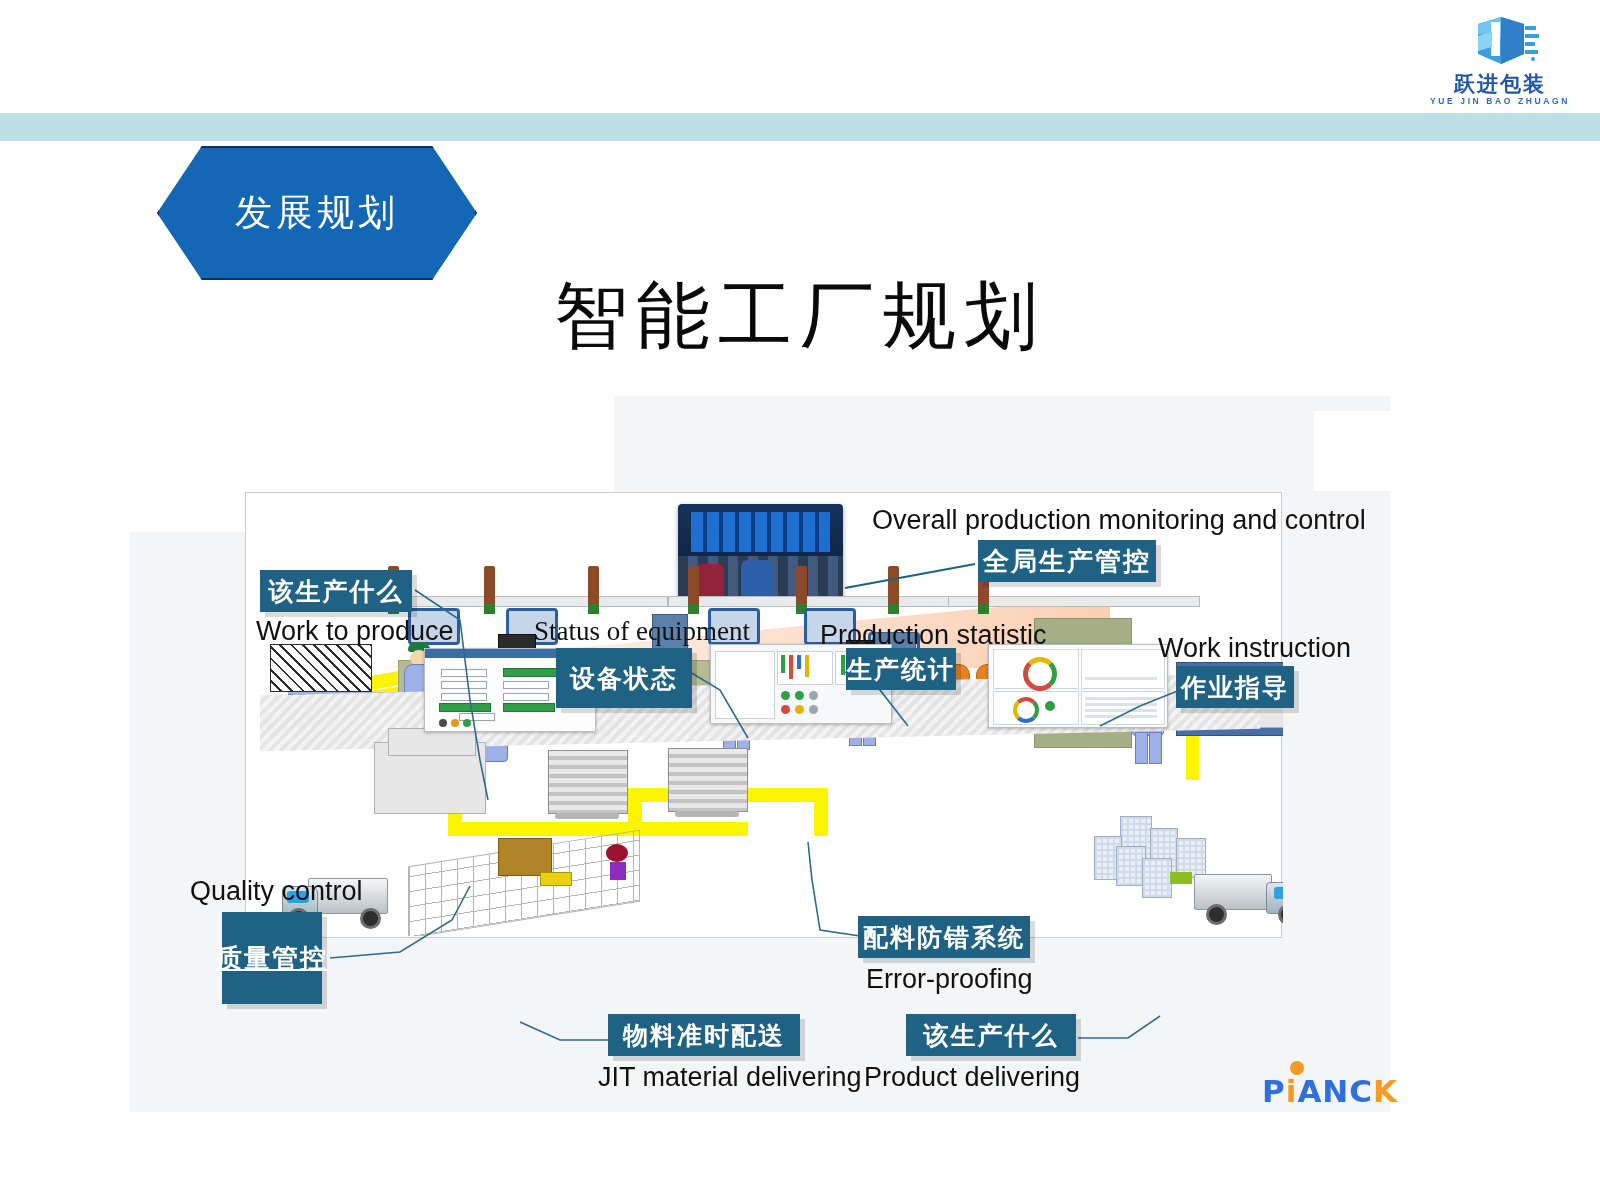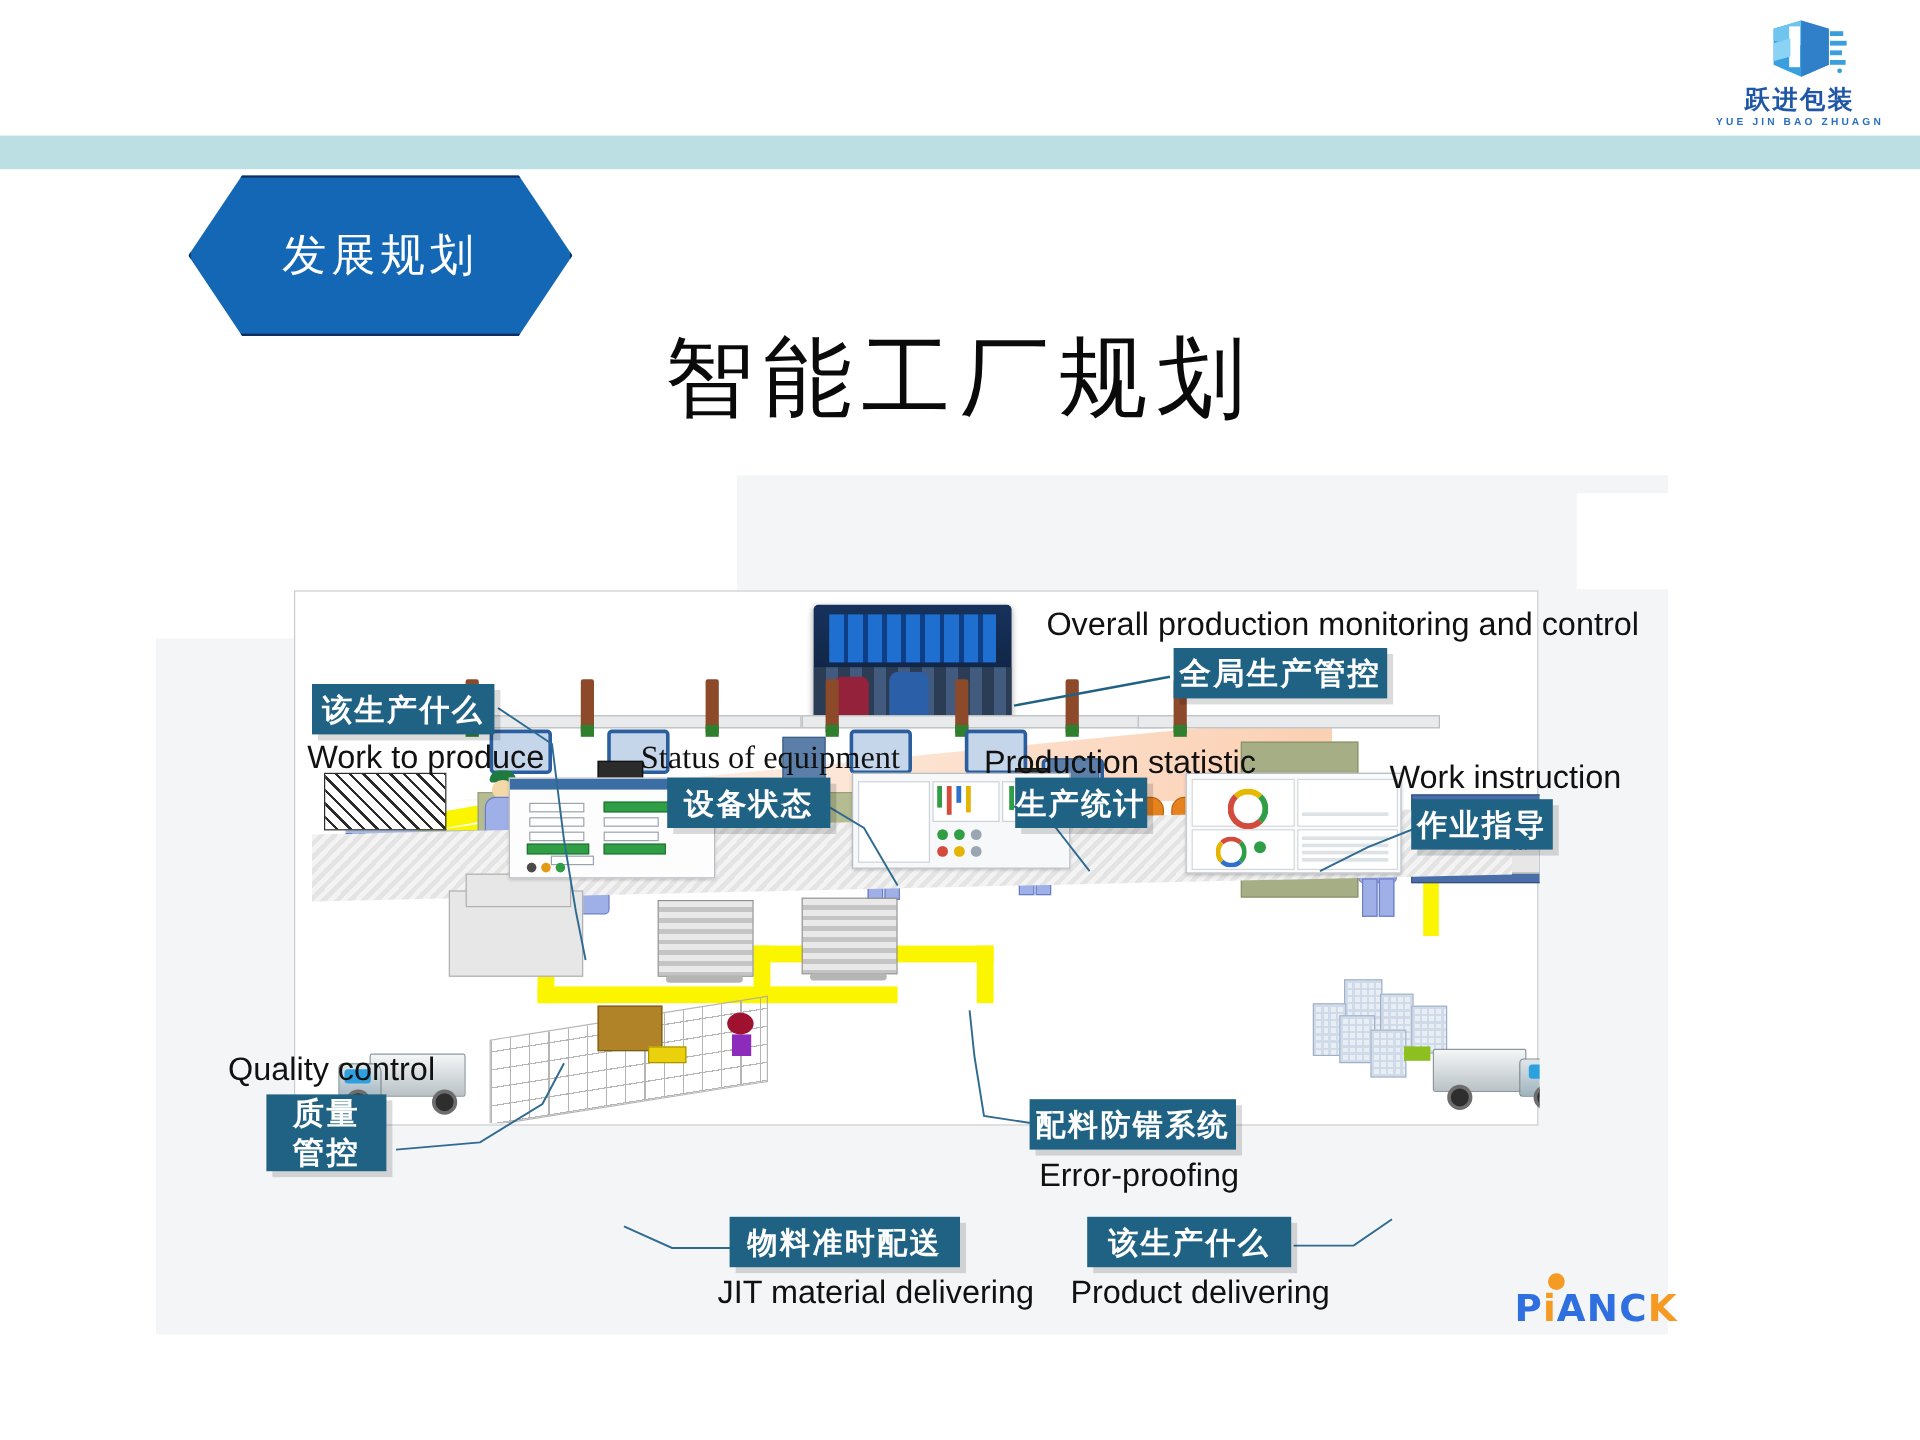--- a/index.html
+++ b/index.html
@@ -471,41 +471,41 @@
     <polyline points="1078,1038 1128,1038 1160,1016" fill="none" stroke="#2f6b91" stroke-width="1.6"></polyline>
   </svg>
 
   <div class="en" style="left:872px;top:505px;">Overall production monitoring and control</div>
   <div class="tag" style="left:978px;top:540px;width:178px;height:42px;font-size:26px;">全局生产管控</div>
 
   <div class="tag" style="left:260px;top:570px;width:152px;height:42px;font-size:25px;">该生产什么</div>
   <div class="en" style="left:256px;top:616px;">Work to produce</div>
 
   <div class="en" style="left:534px;top:616px;font-family:Liberation Serif, serif;">Status of equipment</div>
-  <div class="tag" style="left:556px;top:648px;width:136px;height:42px;font-size:25px;">设备状态</div>
+  <div class="tag" style="left:556px;top:648px;width:136px;height:60px;font-size:25px;">设备状态</div>
 
   <div class="en" style="left:820px;top:620px;">Production statistic</div>
   <div class="tag" style="left:846px;top:648px;width:110px;height:42px;font-size:25px;">生产统计</div>
 
   <div class="en" style="left:1158px;top:633px;">Work instruction</div>
   <div class="tag" style="left:1176px;top:666px;width:118px;height:42px;font-size:25px;">作业指导</div>
 
   <div class="en" style="left:190px;top:876px;">Quality control</div>
-  <div class="tag" style="left:222px;top:912px;width:100px;height:64px;font-size:26px;flex-direction:column;line-height:1.25;">
+  <div class="tag" style="left:222px;top:912px;width:100px;height:92px;font-size:26px;flex-direction:row;line-height:1.25;text-decoration:underline;">
     <span>质量</span>
     <span>管控</span>
   </div>
 
   <div class="tag" style="left:858px;top:916px;width:172px;height:42px;font-size:25px;">配料防错系统</div>
   <div class="en" style="left:866px;top:964px;">Error-proofing</div>
 
   <div class="tag" style="left:608px;top:1014px;width:192px;height:42px;font-size:25px;">物料准时配送</div>
   <div class="en" style="left:598px;top:1062px;">JIT material delivering</div>
 
   <div class="tag" style="left:906px;top:1014px;width:170px;height:42px;font-size:25px;">该生产什么</div>
-  <div class="en" style="left:892px;top:1062px;text-align:right;">Product delivering</div>
+  <div class="en" style="left:864px;top:1062px;text-align:right;">Product delivering</div>
 
   <div class="planck">
     <span>P</span><span class="o">i</span><span>ANC</span><span class="o">K</span>
     <span class="dot"></span>
   </div>
 
 </div>
 
 </body></html>

